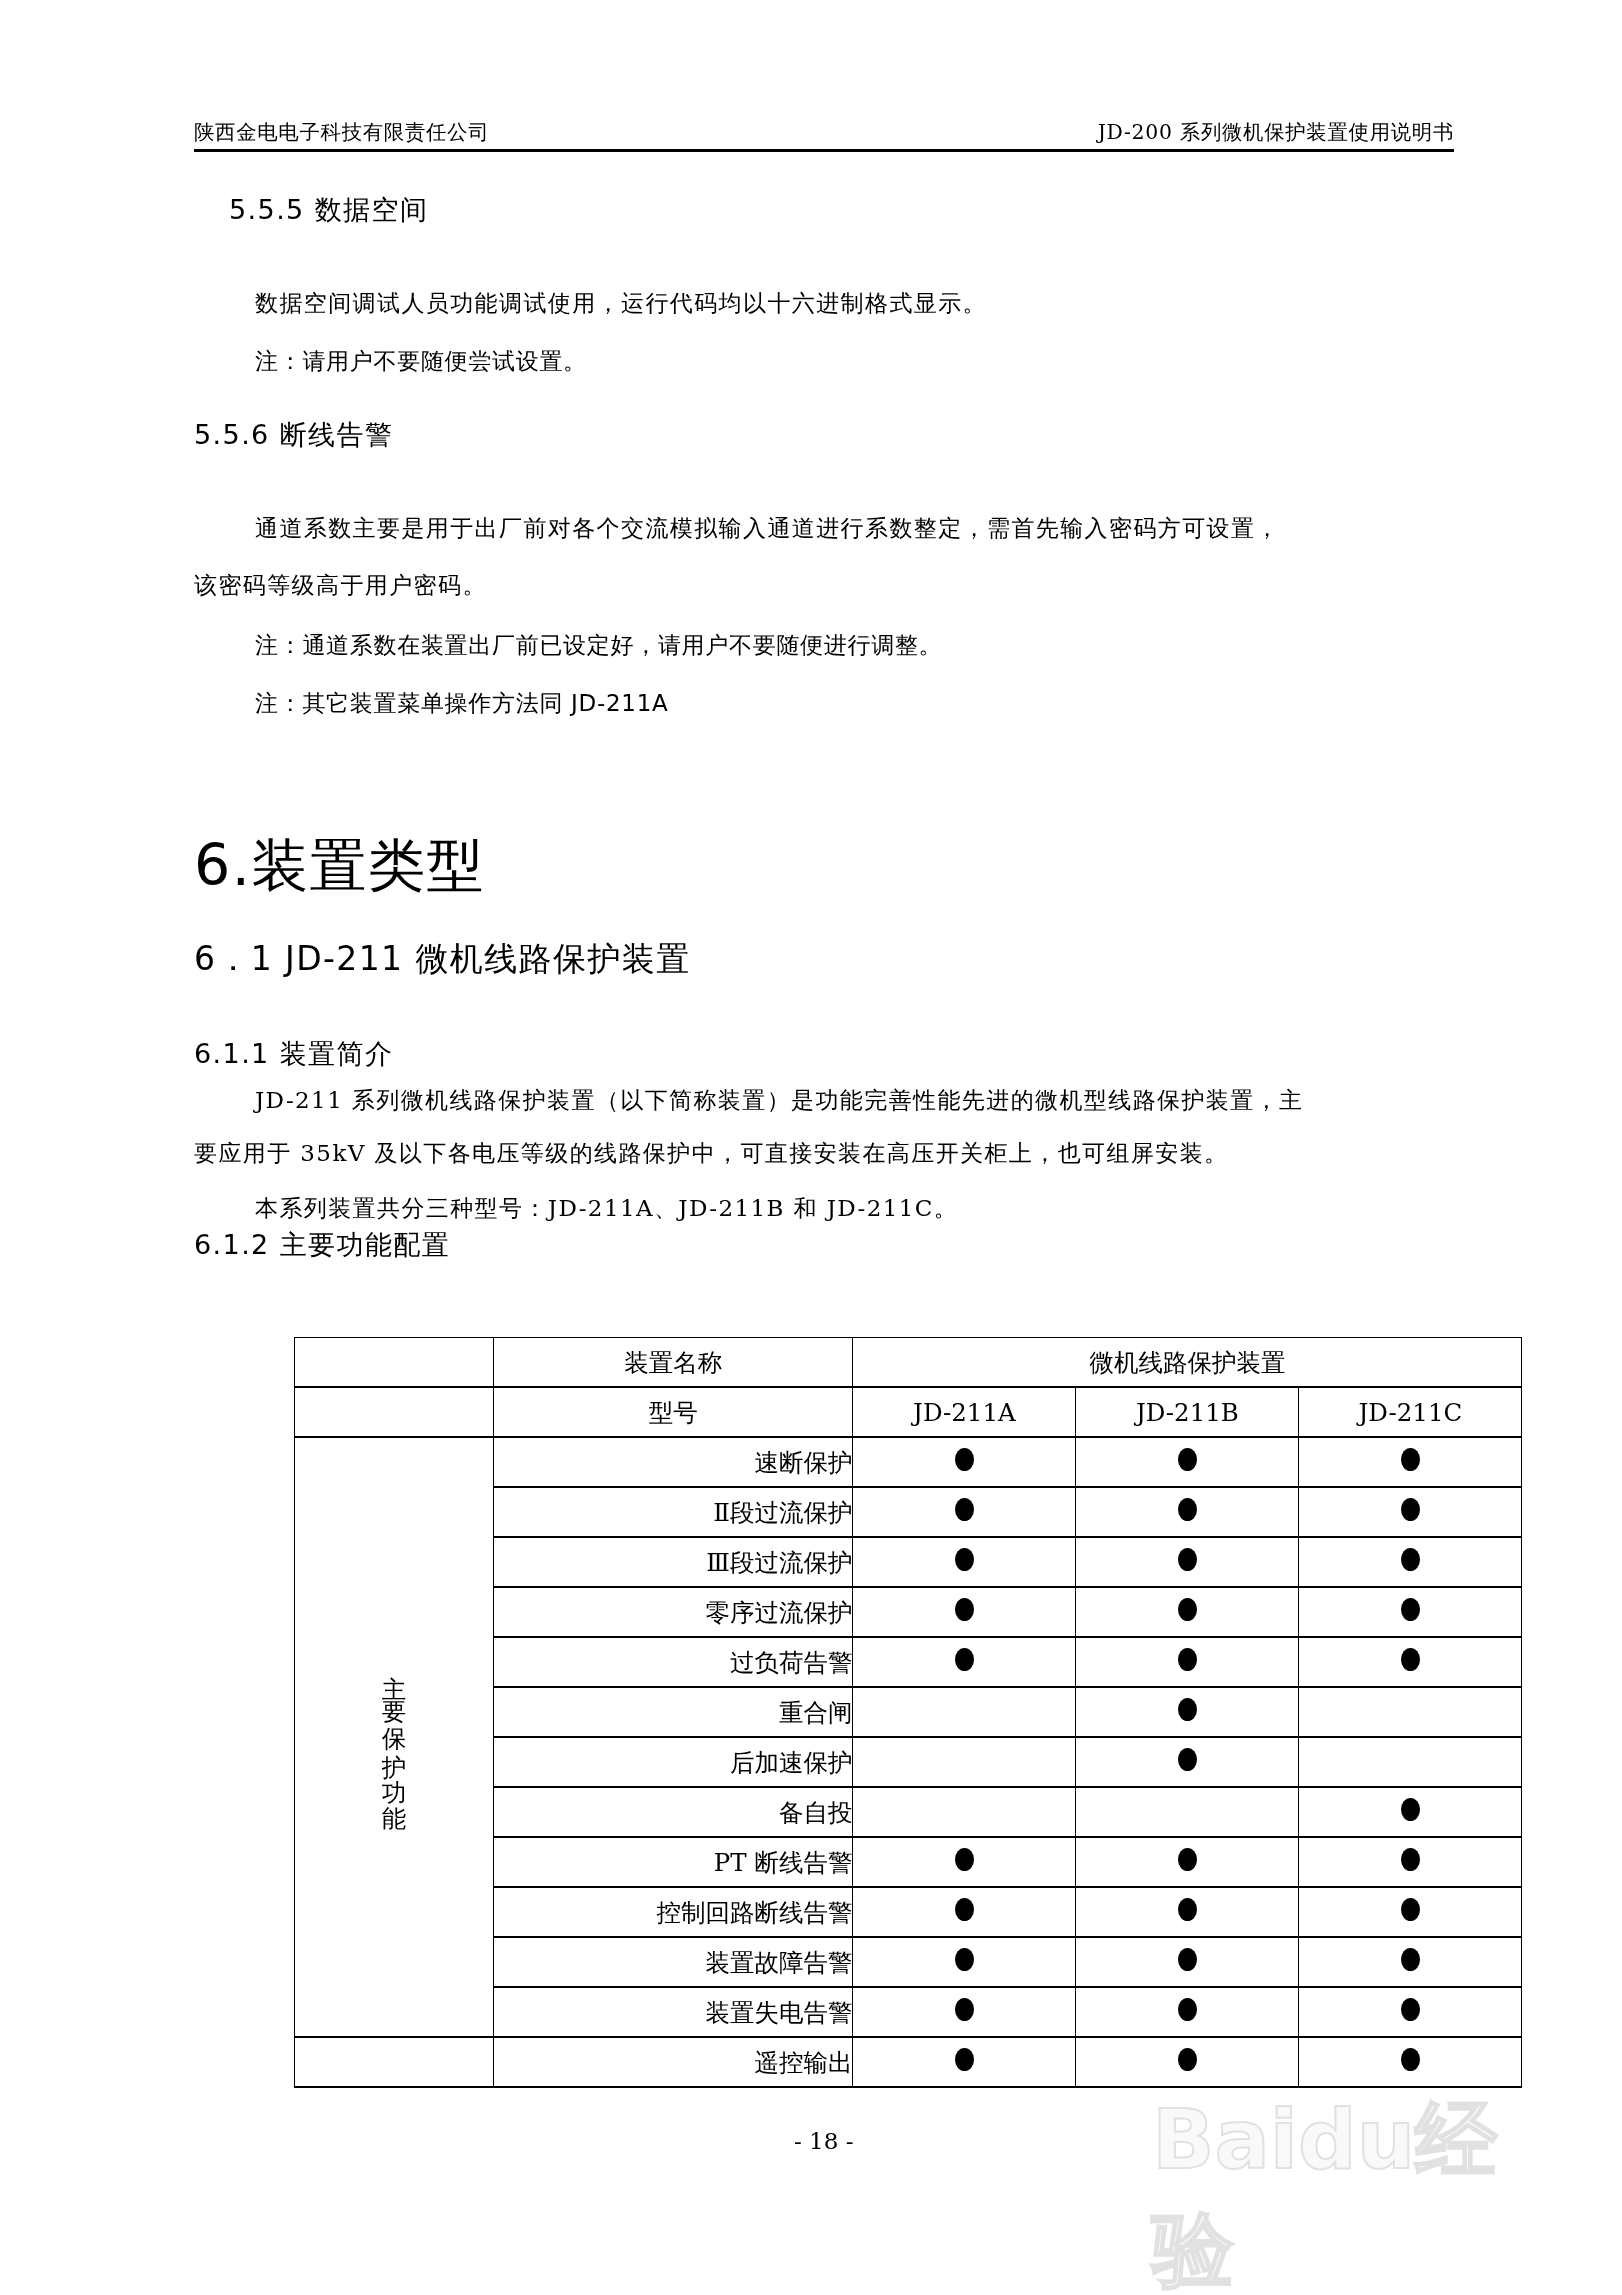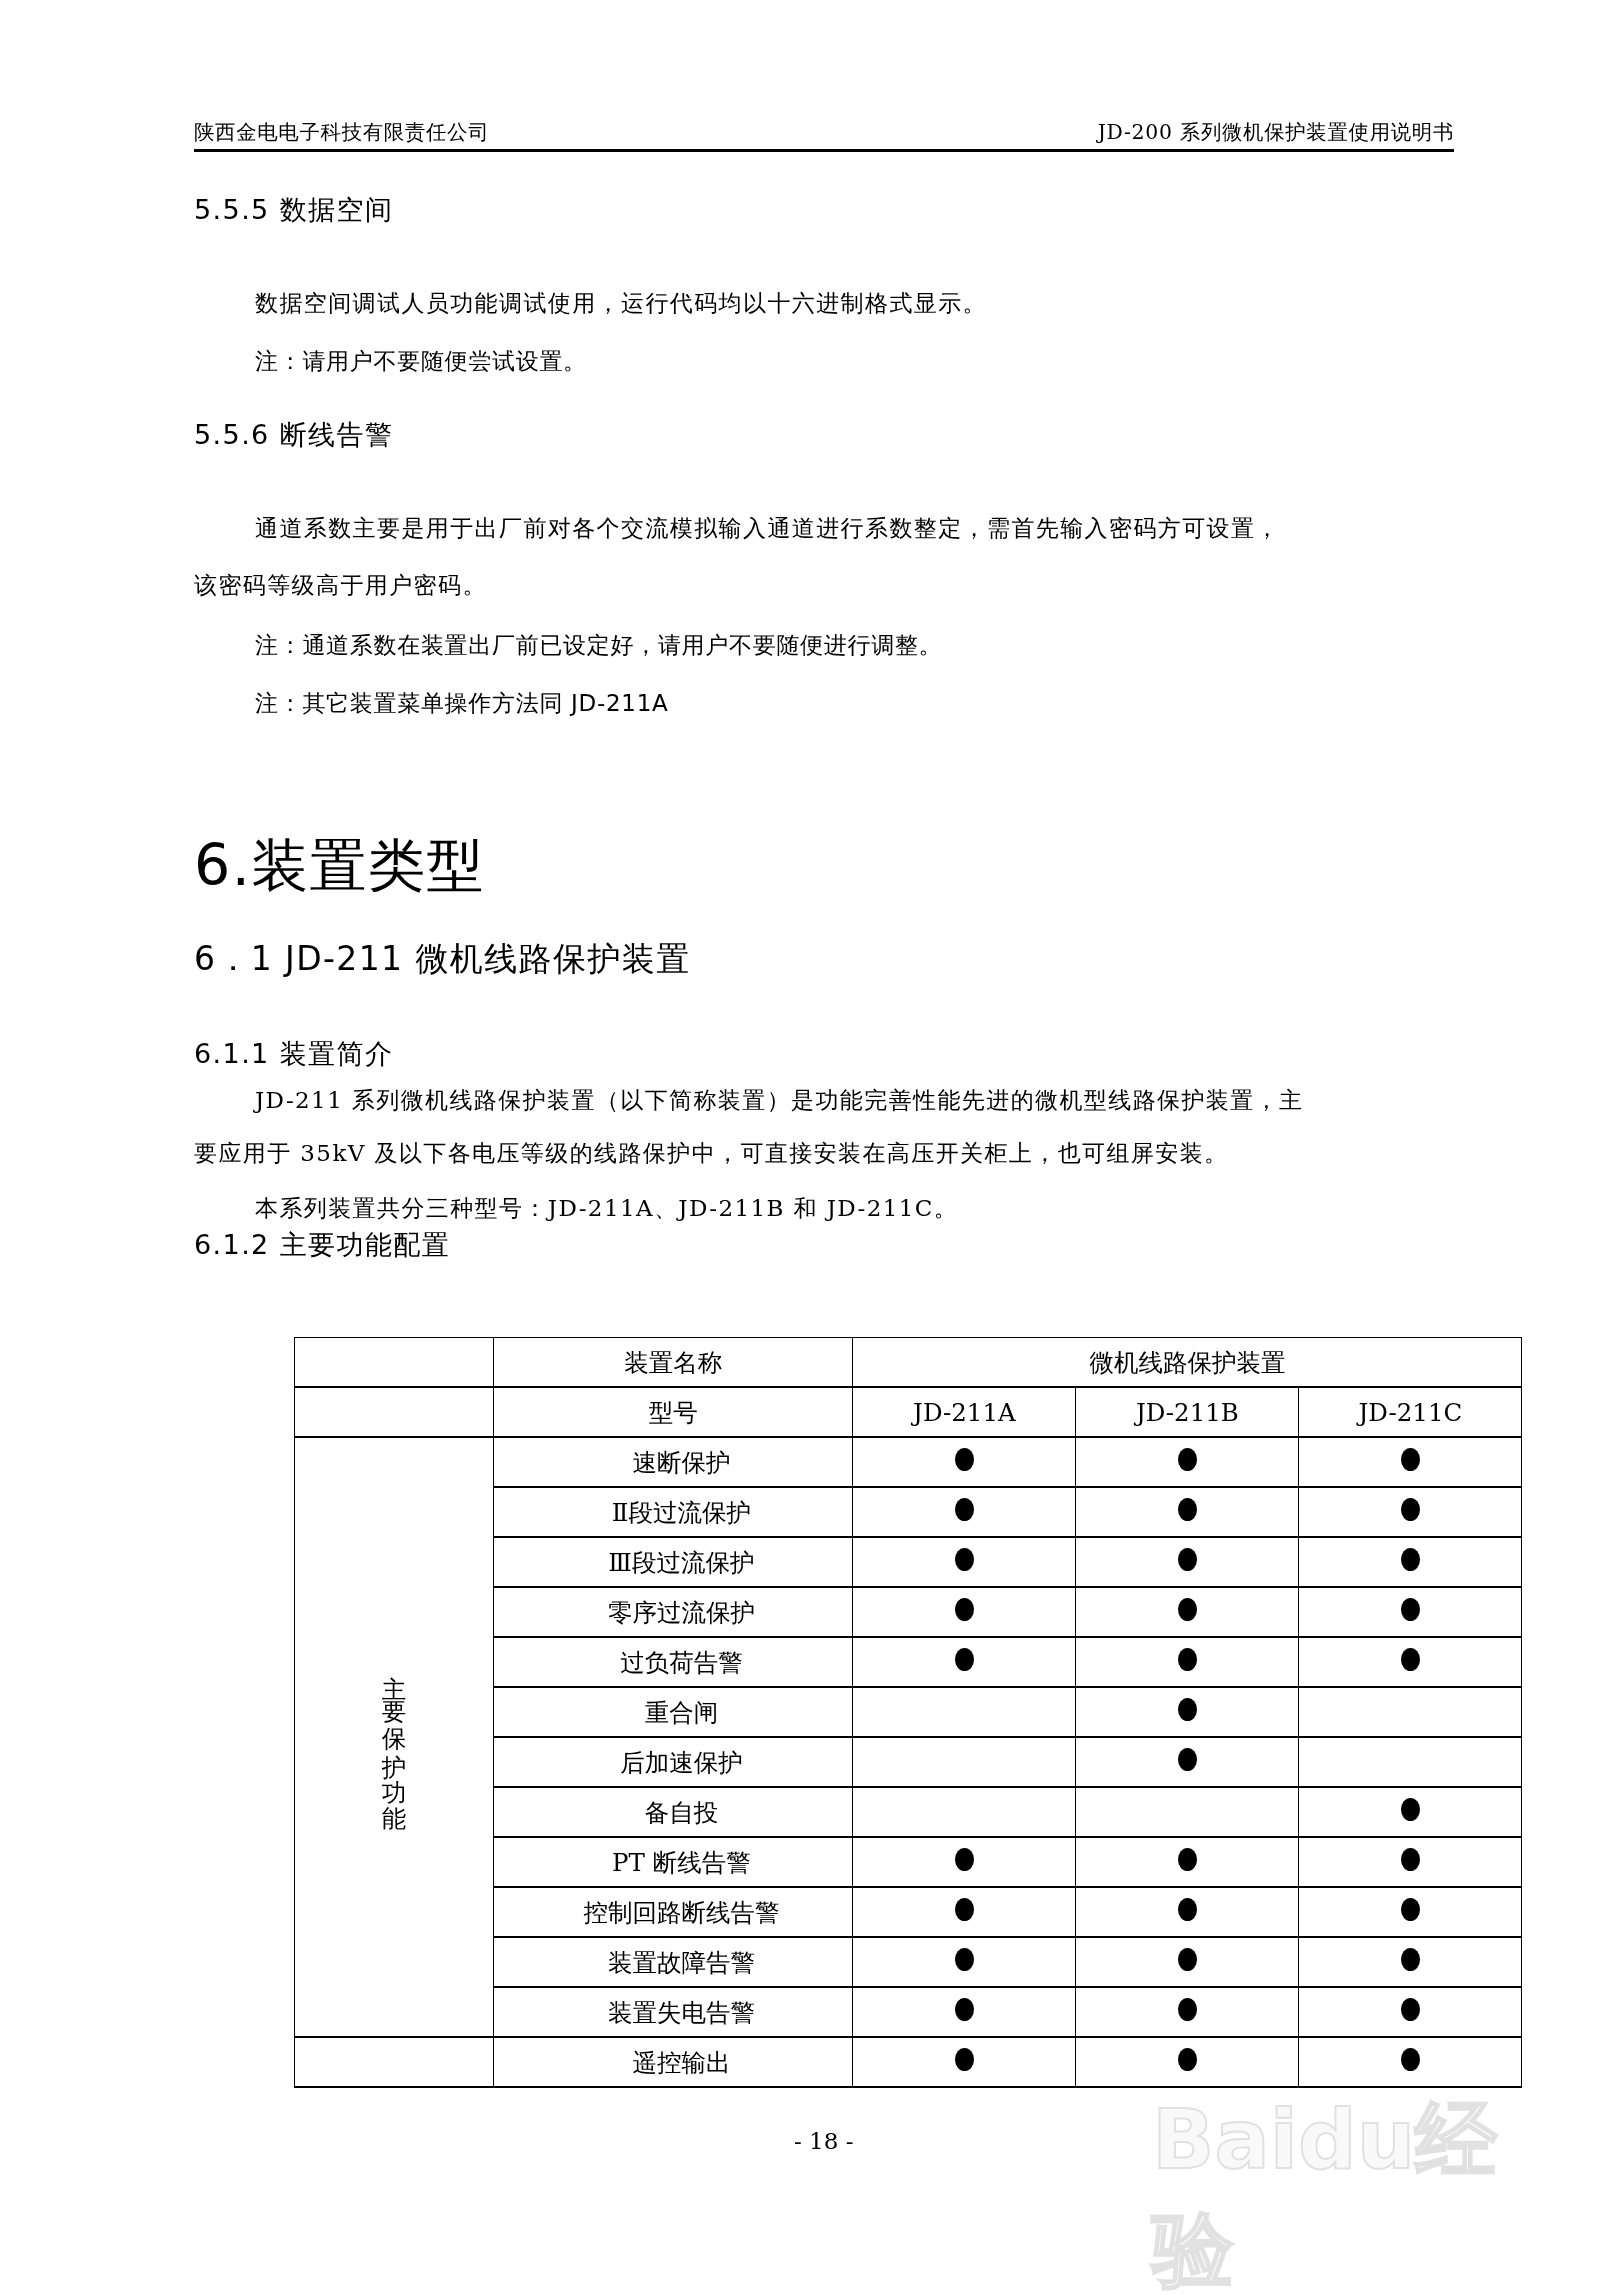--- a/index.html
+++ b/index.html
@@ -16,39 +16,39 @@
           font-size: 23px; letter-spacing: 0.7px; text-align: right; }
   .h1 { position: absolute; left: 194px; top: 828px; font-family: "DejaVu Sans", "Liberation Sans", sans-serif;
         font-size: 57px; letter-spacing: 1.4px; }
   .h2 { position: absolute; left: 194px; top: 937px; font-family: "DejaVu Sans", "Liberation Sans", sans-serif;
         font-size: 33px; letter-spacing: 1.4px; }
   table.feat { position: absolute; left: 294px; top: 1337px; border-collapse: collapse;
                font-size: 24.5px; }
   table.feat td { border: 1.4px solid #000; height: 48px; padding: 0; vertical-align: middle; }
   table.feat tr { border-bottom: 2.7px solid #000; }
   .c0 { width: 71px; text-align: center; }
-  .c1 { width: 342px; padding-left: 16.4px !important; text-align: center; }
+  .c1 { width: 342px; padding-left: 16.4px !important; text-align: right; }
   .c1c { width: 342px; text-align: center; }
   .cm { width: 222px; text-align: center; }
   .dot { display: inline-block; width: 19px; height: 23px; border-radius: 50%; background: #000; }
   .vert { writing-mode: vertical-rl; text-orientation: upright; letter-spacing: 26px; font-size: 24.5px; }
   .pagenum { position: absolute; left: 794px; top: 2128px; font-size: 23px; }
   .watermark { position: absolute; left: 1152px; top: 2086px; width: 382px; height: 191px; opacity: 0.35;
                font-family: "DejaVu Sans", sans-serif; color: #bbb; }
   .wm-brand { font-size: 82px; font-weight: bold; color: #eee; -webkit-text-stroke: 2px #aaa; }
 </style>
 </head>
 <body>
 
 <div class="page-header">
   <span class="hdr-left">陕西金电电子科技有限责任公司</span>
   <span class="hdr-right">JD-200 系列微机保护装置使用说明书</span>
 </div>
 
-<div class="h3" style="top:192px;">5.5.5 数据空间</div>
+<div class="h3" style="top:192px;margin-left:35px;">5.5.5 数据空间</div>
 <div class="para" style="left:255px; top:292px;">数据空间调试人员功能调试使用，运行代码均以十六进制格式显示。</div>
 <div class="note" style="top:346px;">注：请用户不要随便尝试设置。</div>
 
 <div class="h3" style="top:417px;">5.5.6 断线告警</div>
 <div class="para" style="left:255px; top:517px;">通道系数主要是用于出厂前对各个交流模拟输入通道进行系数整定，需首先输入密码方可设置，</div>
 <div class="para" style="left:194px; top:574px;">该密码等级高于用户密码。</div>
 <div class="note" style="top:630px;">注：通道系数在装置出厂前已设定好，请用户不要随便进行调整。</div>
 <div class="note" style="top:688px;">注：其它装置菜单操作方法同 JD-211A</div>
 
 <div class="h1">6.装置类型</div>

